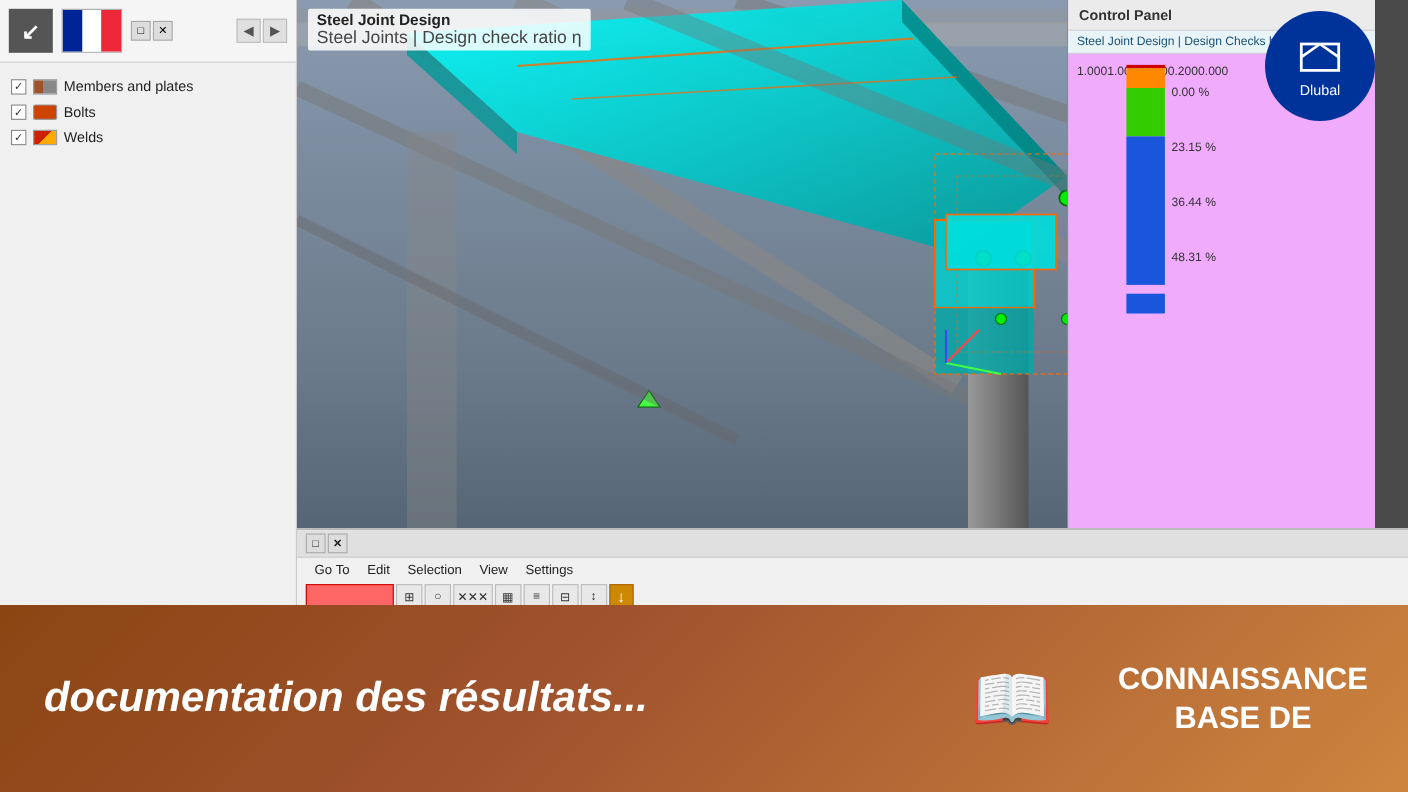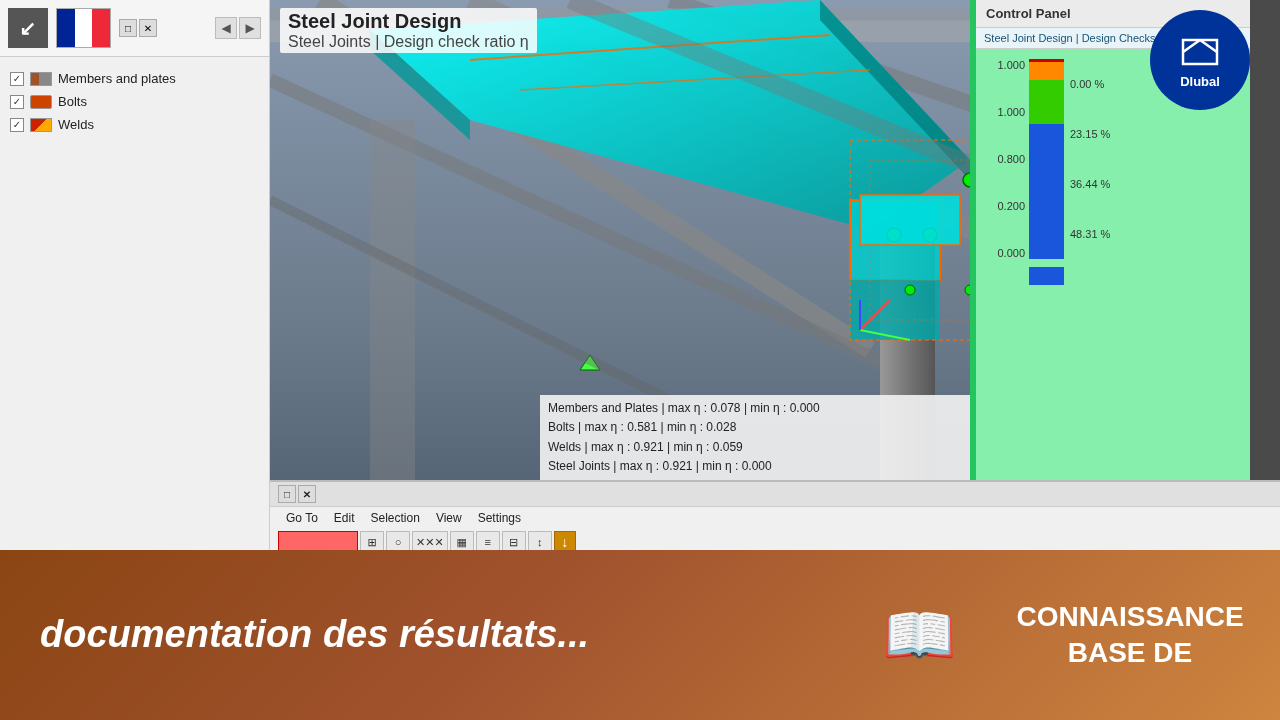--- a/index.html
+++ b/index.html
@@ -154,39 +154,39 @@
       position: absolute;
       top: 8px;
       left: 10px;
       font-size: 13px;
       color: #222;
       background: rgba(255,255,255,0.85);
       padding: 2px 8px;
       border-radius: 2px;
       z-index: 5;
     }
-    .viewport-title-main { font-weight: bold; display: block; font-size: 20px; }
+    .viewport-title-main { font-weight: bold; display: block; font-size: 14px; }
     .viewport-title-sub { font-size: 16px; color: #444; }
 
     
     .structure-svg {
       position: absolute;
       top: 0; left: 0;
       width: 100%;
       height: 100%;
     }
 
     
     .control-panel {
       position: absolute;
       right: 0; top: 0;
       width: 280px;
       height: 584px;
-      background: #86efac;
-      border-left: 6px solid #22c55e;
+      background: #f0abfc;
+      border-left: 1px solid #22c55e;
       border-bottom: 1px solid #ccc;
       z-index: 20;
     }
 
     .cp-header {
       padding: 6px 10px;
       font-size: 13px;
       font-weight: bold;
       color: #333;
       border-bottom: 1px solid #ccc;
@@ -390,21 +390,21 @@
 
     
     .chart-container {
       padding: 10px 8px 0;
       display: flex;
       align-items: flex-end;
     }
 
     .y-axis {
       display: flex;
-      flex-direction: column;
+      flex-direction: row;
       justify-content: space-between;
       height: 200px;
       width: 45px;
       text-align: right;
       padding-right: 4px;
       font-size: 11px;
       color: #333;
     }
 
   </style>
@@ -530,26 +530,20 @@
 
         <polygon points="310,370 320,355 330,370" fill="#44ff44" stroke="#006600" stroke-width="1"></polygon>
 
         <rect x="100" y="120" width="45" height="440" fill="#888" opacity="0.4"></rect>
 
         <line x1="0" y1="200" x2="400" y2="400" stroke="#666" stroke-width="10" opacity="0.4"></line>
         <line x1="300" y1="0" x2="980" y2="280" stroke="#777" stroke-width="18" opacity="0.4"></line>
 
       </svg>
 
-      <div class="status-bar">
-        <div>Members and Plates | max η : 0.078 | min η : 0.000</div>
-        <div>Bolts | max η : 0.581 | min η : 0.028</div>
-        <div>Welds | max η : 0.921 | min η : 0.059</div>
-        <div>Steel Joints | max η : 0.921 | min η : 0.000</div>
-      </div>
 
       <div class="control-panel">
         <div class="cp-header">Control Panel</div>
         <div class="cp-sub-header">Steel Joint Design | Design Checks by Steel Joints</div>
 
         <div class="chart-container">
 
           <div class="y-axis">
             <span>1.000</span>
             <span>1.000</span>
@@ -591,21 +585,21 @@
           <div class="tb-icon-btn">▦</div>
         </div>
       </div>
 
       <div class="dlubal-logo">
         <svg width="50" height="40" viewBox="0 0 50 40">
           <rect x="8" y="8" width="34" height="24" fill="none" stroke="white" stroke-width="2.5"></rect>
           <line x1="8" y1="20" x2="25" y2="8" stroke="white" stroke-width="2.5"></line>
           <line x1="25" y1="8" x2="42" y2="20" stroke="white" stroke-width="2.5"></line>
         </svg>
-        <span style="font-size:13px; font-weight:bold; margin-top:2px;">Dlubal</span>
+        <span style="font-size:13px; font-weight:normal; margin-top:2px;">Dlubal</span>
       </div>
 
     </div>
 
     <div class="bottom-toolbar">
       <div class="bottom-toolbar-title">
         <div style="display:flex; gap:2px;">
           <div class="win-btn">□</div>
           <div class="win-btn">✕</div>
         </div>

